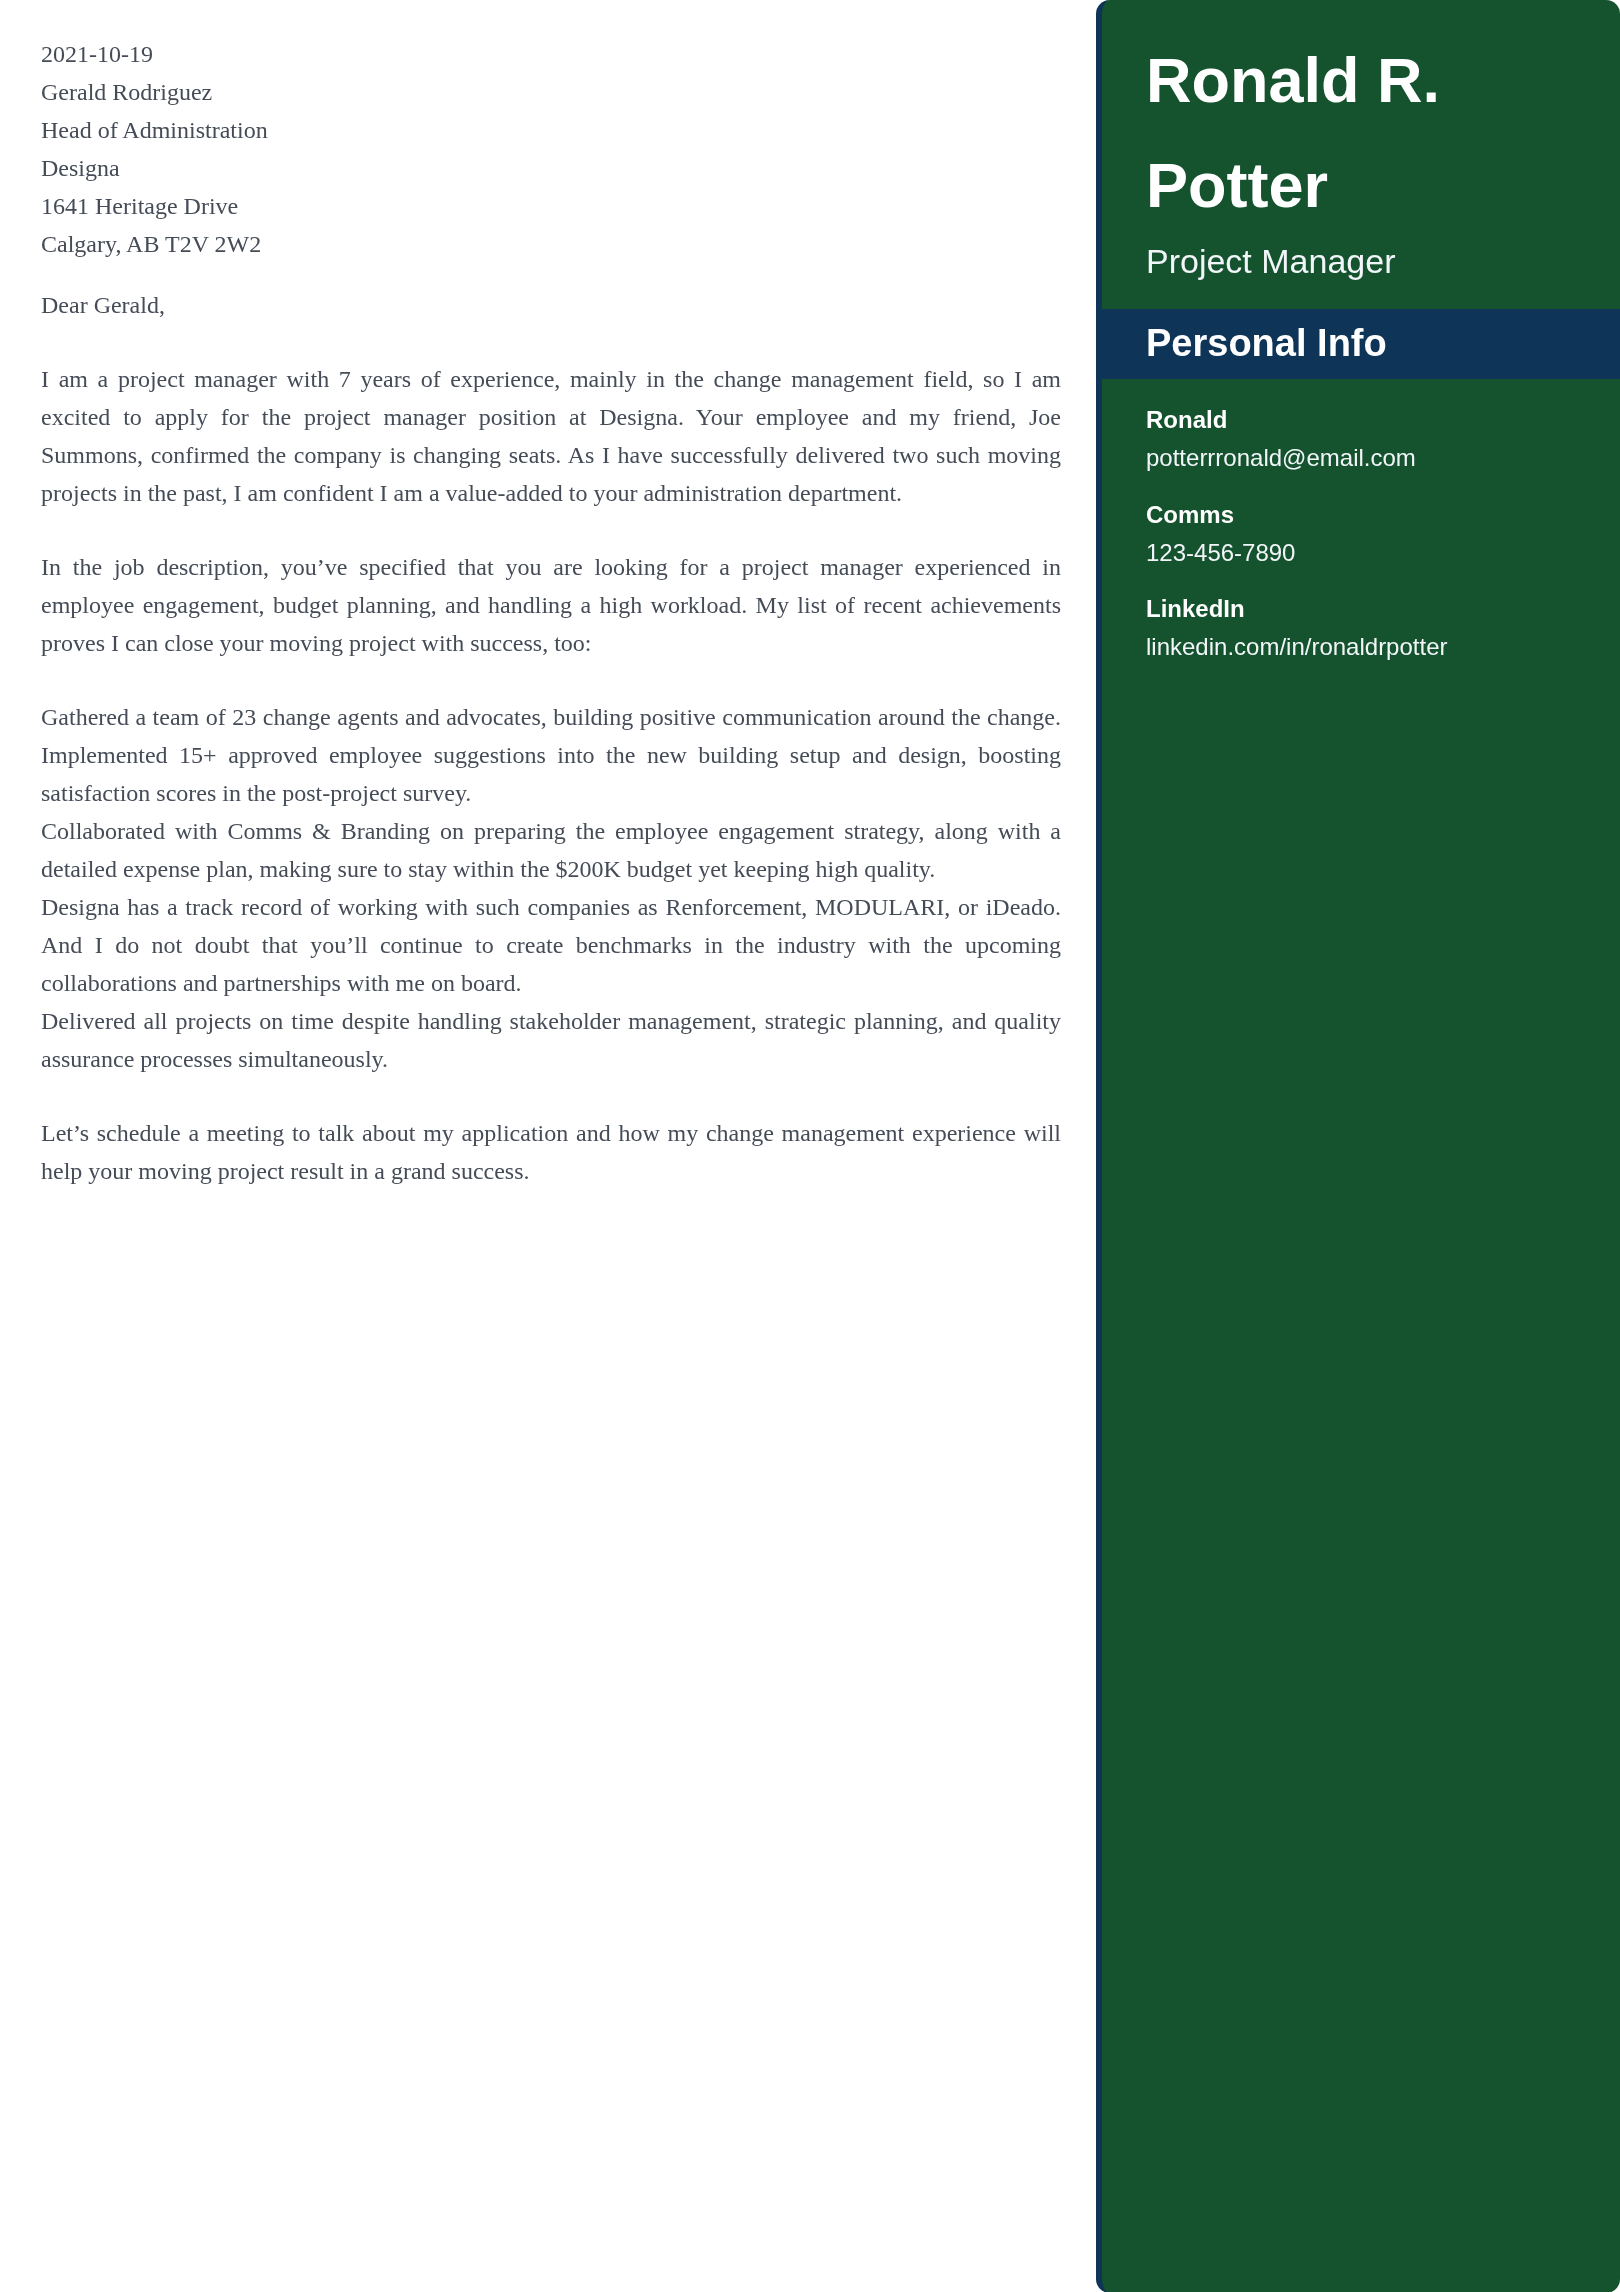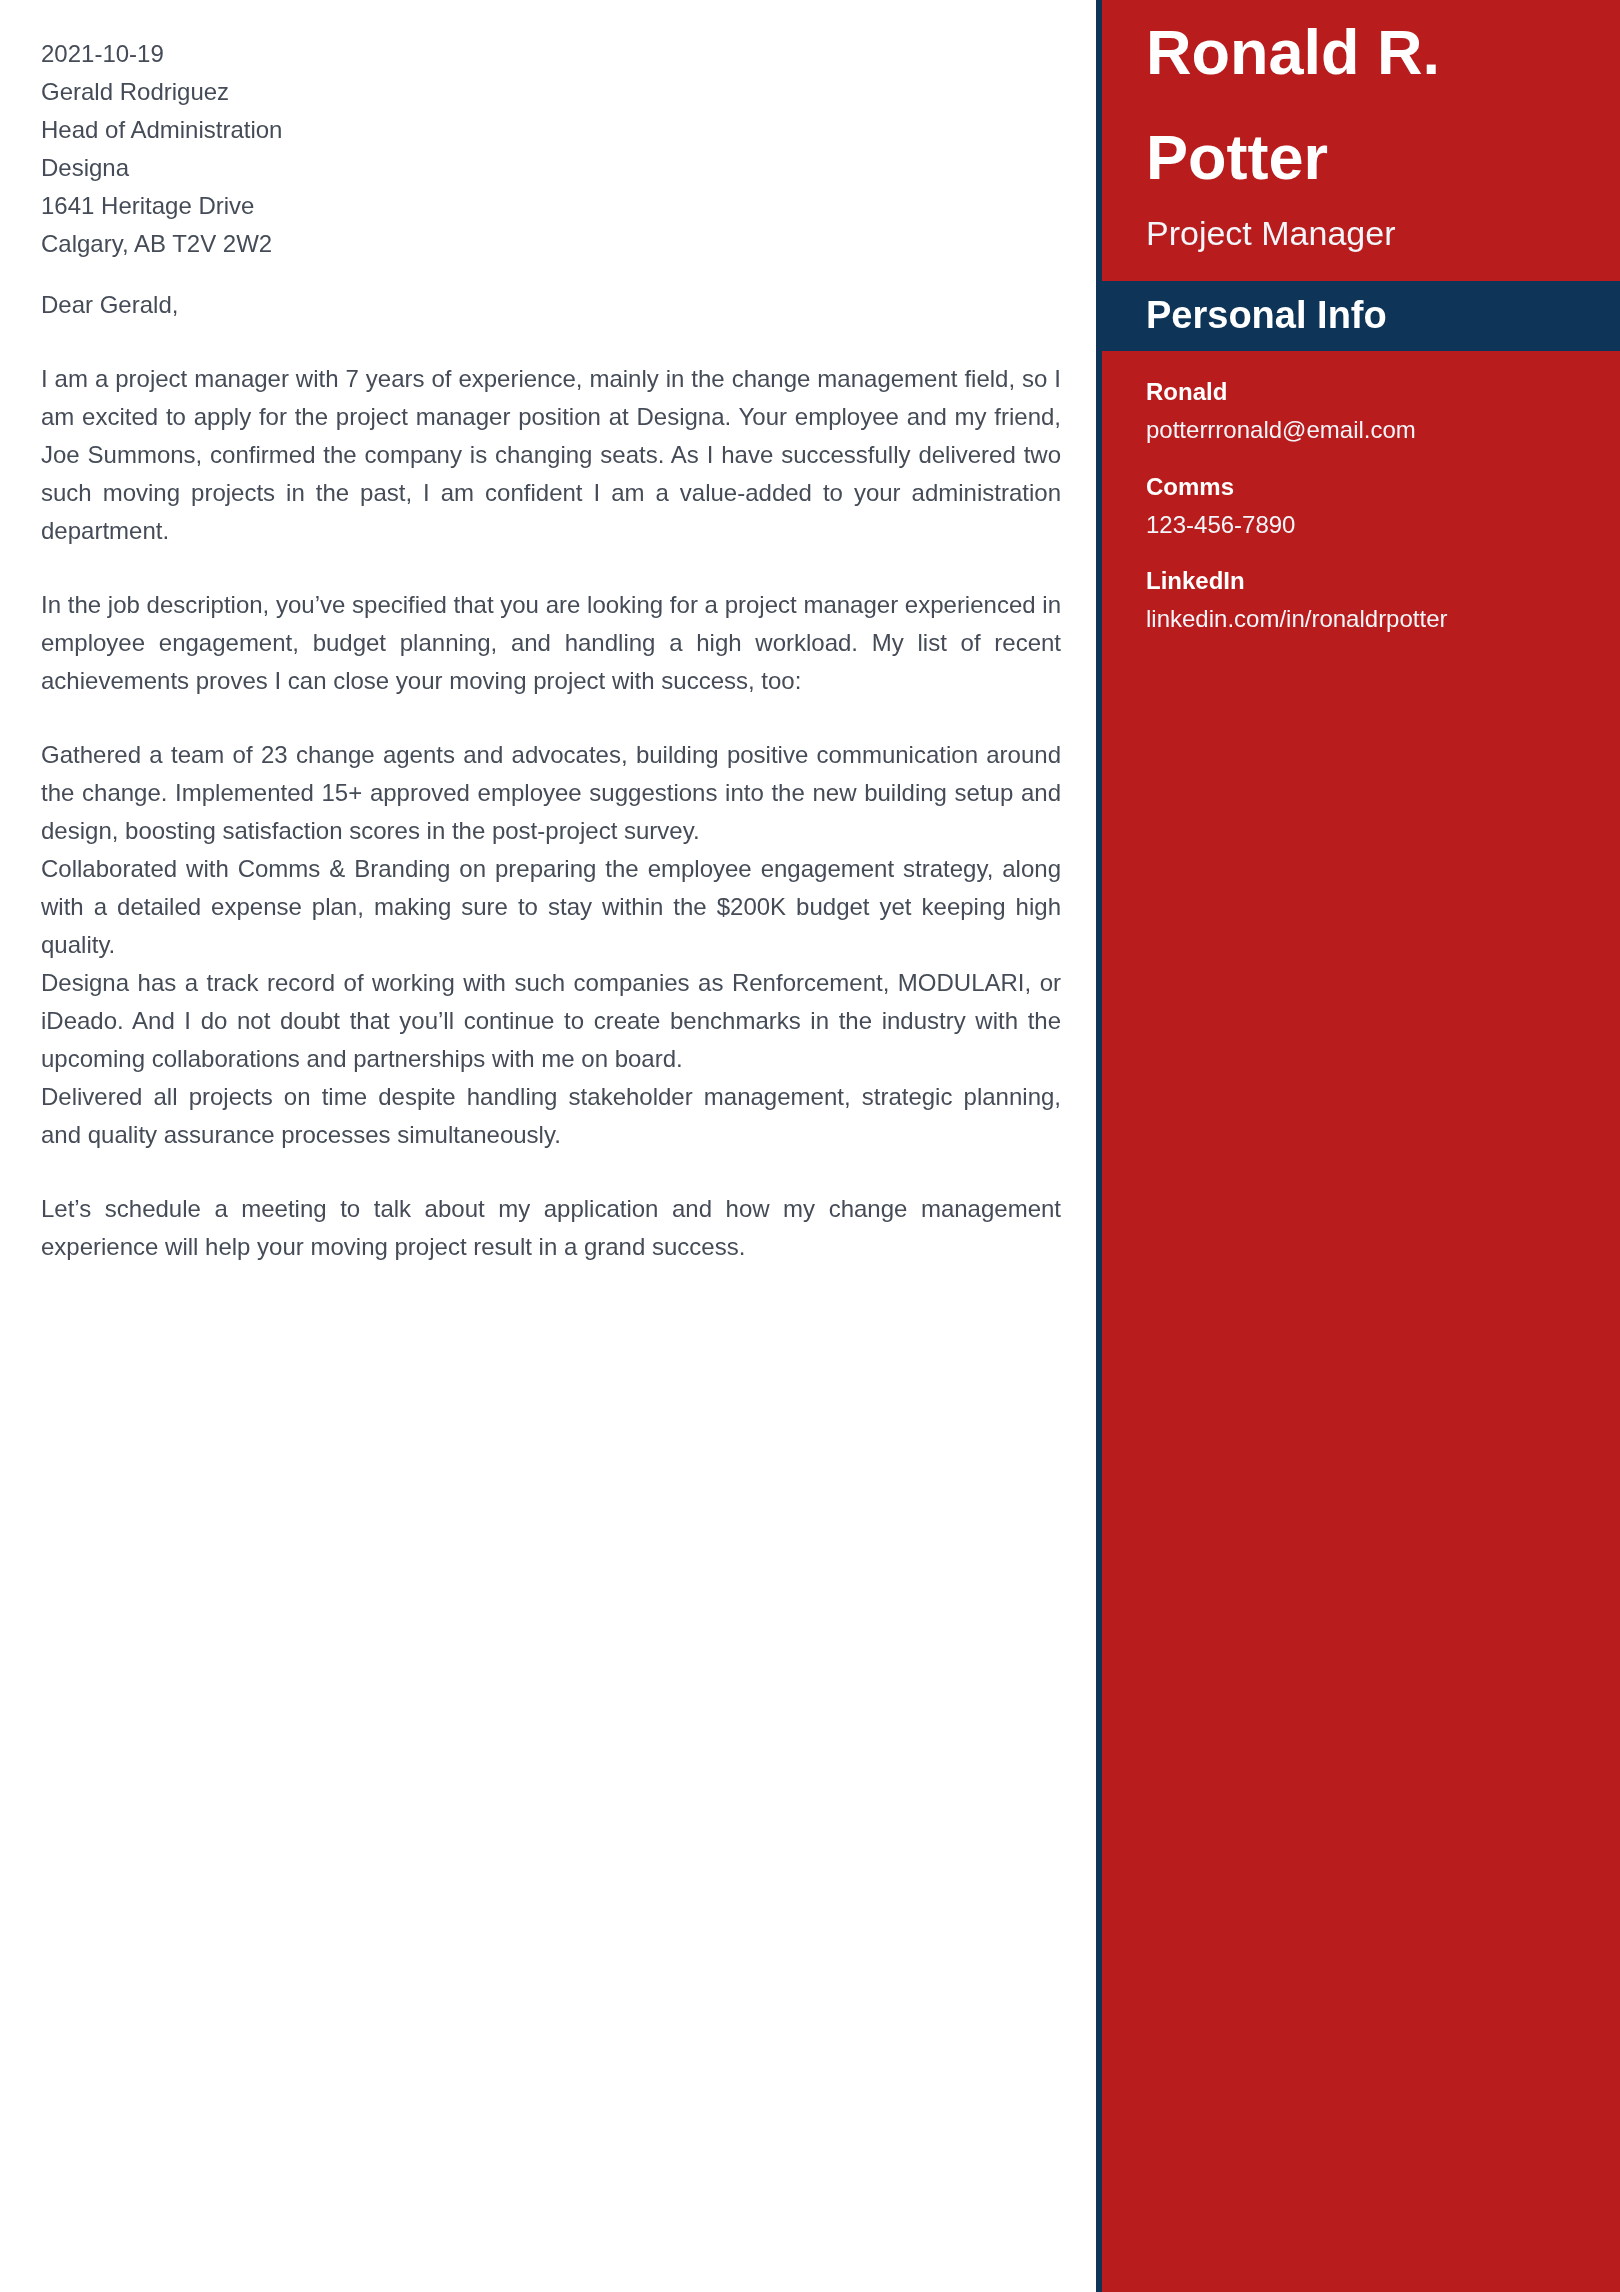--- a/index.html
+++ b/index.html
@@ -18,41 +18,44 @@
 
   
   .letter {
     position: absolute;
     left: 41px;
     top: 35px;
     width: 1020px;
     color: #454c57;
     font-size: 24px;
     line-height: 38px;
+    font-family: Liberation Serif, serif;
   }
   .addr div { line-height: 38px; }
   .salutation { margin: 22.5px 0 0 0; }
   .letter p { margin: 36px 0; }
   .achievements { margin: 36px 0; }
   .achievements p { margin: 0; text-align: justify; }
   .just { text-align: justify; }
   .signoff { margin-top: 36px; }
   .signoff div { line-height: 38px; }
 
   
   .sidebar {
     position: absolute;
     top: 0;
     left: 1096px;
     width: 524px;
     height: 2293px;
     box-sizing: border-box;
-    background: #b91c1c;
+    background: #14532d;
     border-left: 6.9px solid #0e3557;
     color: #ffffff;
+    padding-top: 28px;
+    border-radius: 14px;
   }
   .candidate-name {
     margin: 0;
     padding: 0 29px 0 44px;
     font-size: 63px;
     line-height: 105px;
     font-weight: bold;
     color: #ffffff;
   }
   .candidate-title {

